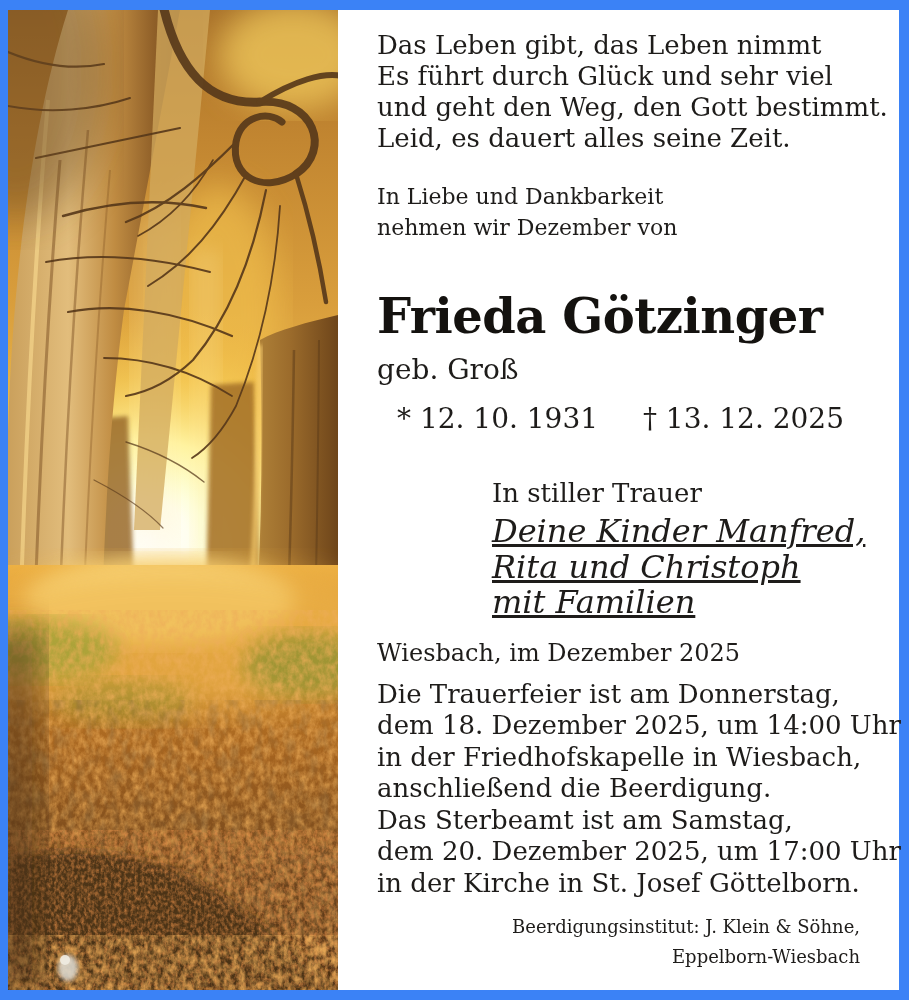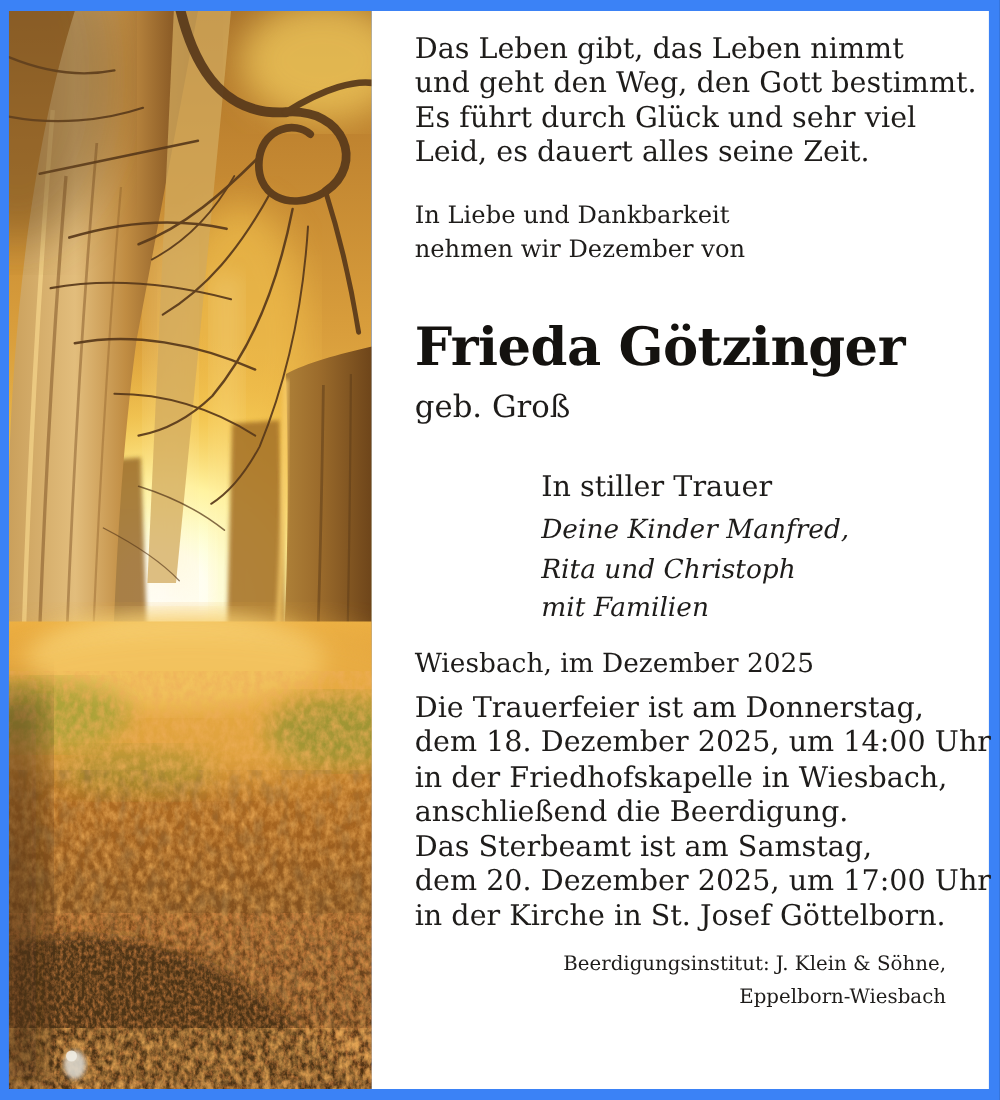--- a/index.html
+++ b/index.html
@@ -35,21 +35,21 @@
     white-space:nowrap;
   }
   .maiden { margin-top:8px; font-size:28px; line-height:34px; text-align:left; }
   .dates {
     margin-top:14px; font-size:28px; line-height:36px;
     display:flex; justify-content:space-between;
     padding:0 16px 0 20px;
   }
   .mourning-block { margin-left:115px; }
   .mourning-header { margin-top:40px; font-size:26px; line-height:33px; }
-  .mourners { margin-top:4px; font-size:24px; line-height:35.5px; font-style:italic; }
+  .mourners { margin-top:4px; font-size:32px; line-height:35.5px; font-style:italic;text-decoration:underline; }
   .place-date { margin-top:16px; font-size:24px; line-height:32px; }
   .service { margin-top:10px; font-size:26px; line-height:31.5px; }
   .funeral-home { margin-top:13px; font-size:18px; line-height:30px;text-align:right; }
 </style>
 </head>
 <body>
 
 <div class="card">
 
   <div class="photo">
@@ -188,34 +188,38 @@
 
       <ellipse cx="8" cy="60" rx="90" ry="150" fill="#6b4a22" opacity="0.5" filter="url(#b22)"></ellipse>
       <rect x="-20" y="620" width="55" height="360" fill="#4c3014" opacity="0.55" filter="url(#b16)"></rect>
     </svg>
   </div>
 
   <div class="panel">
 
     <div class="quote">
       <div class="line">Das Leben gibt, das Leben nimmt</div>
+      <div class="line">Es führt durch Glück und sehr viel</div>
       <div class="line">und geht den Weg, den Gott bestimmt.</div>
-      <div class="line">Es führt durch Glück und sehr viel</div>
       <div class="line">Leid, es dauert alles seine Zeit.</div>
     </div>
 
     <div class="intro">
       <div class="line">In Liebe und Dankbarkeit</div>
       <div class="line">nehmen wir Dezember von</div>
     </div>
 
     <h1 class="deceased-name">Frieda Götzinger</h1>
 
     <div class="maiden line">geb. Groß</div>
 
+    <div class="dates">
+      <span class="line">* 12. 10. 1931</span>
+      <span class="line">† 13. 12. 2025</span>
+    </div>
 
     <div class="mourning-block">
       <div class="mourning-header line">In stiller Trauer</div>
       <div class="mourners">
         <div class="line">Deine Kinder Manfred,</div>
         <div class="line">Rita und Christoph</div>
         <div class="line">mit Familien</div>
       </div>
     </div>
 

